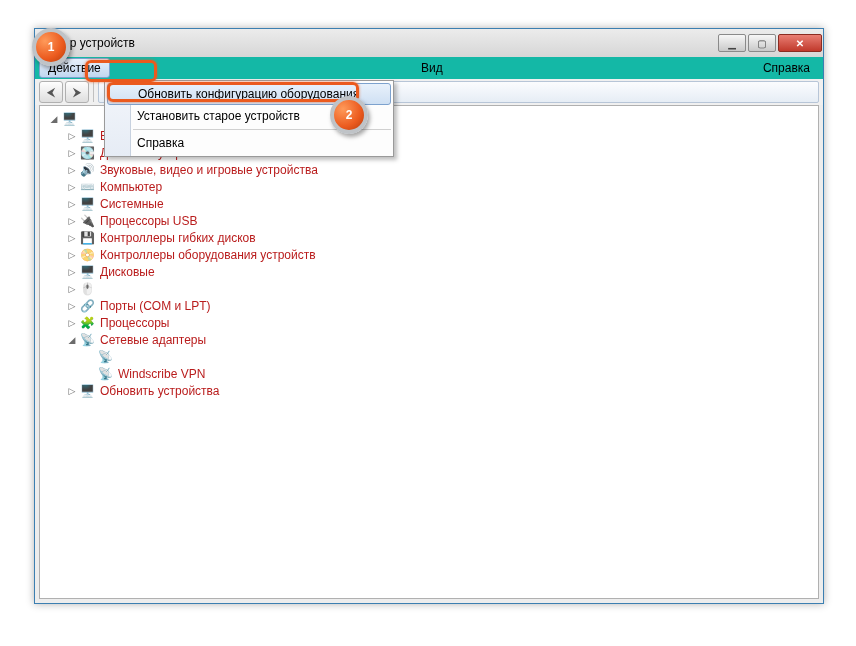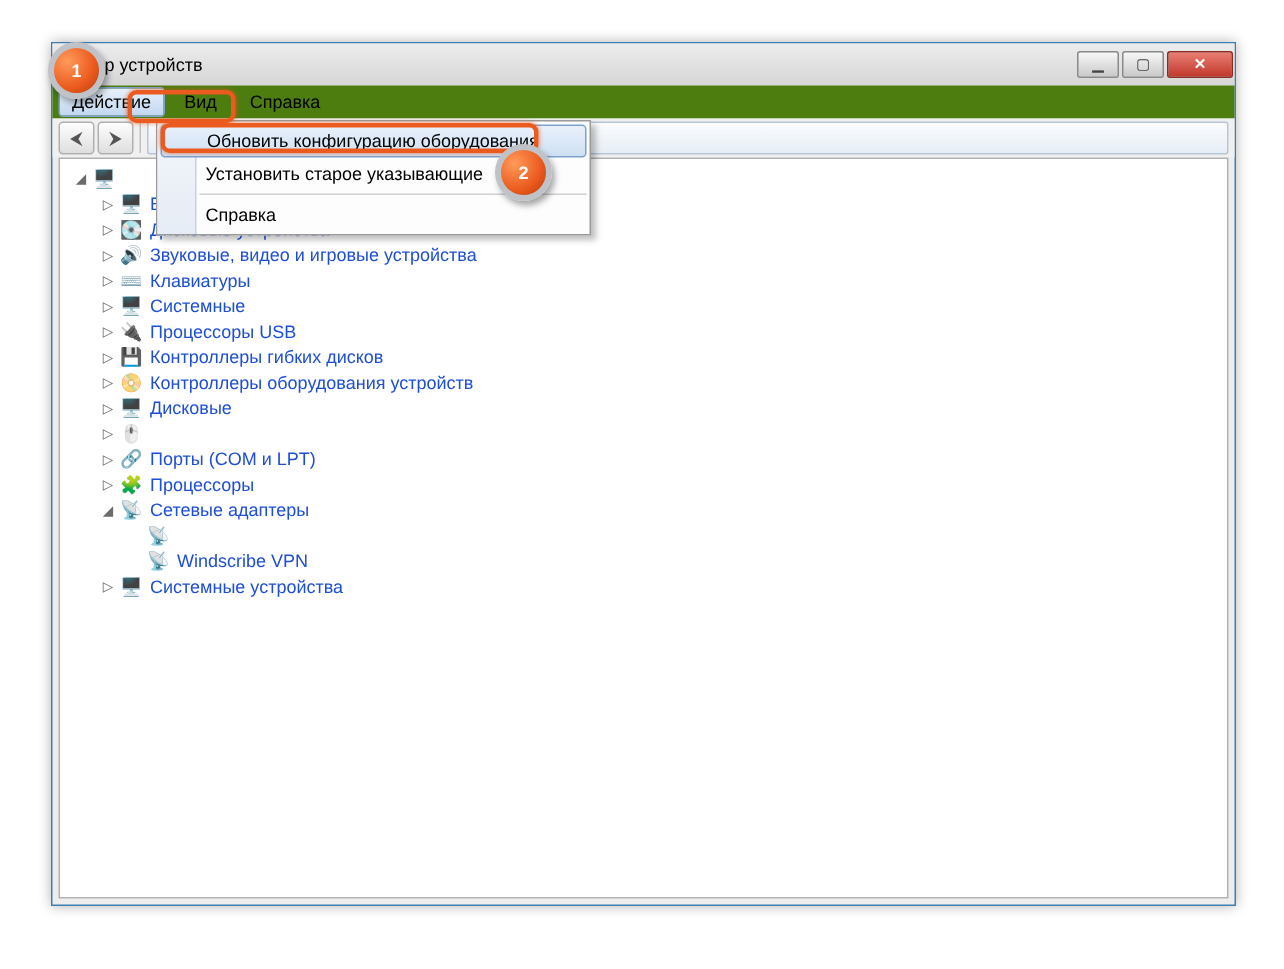--- a/index.html
+++ b/index.html
@@ -29,21 +29,21 @@
     font-size:10px; color:#444;
   }
   .winbtn.close { background: linear-gradient(#e97e73,#c0392b); border-color:#8a2c22; color:#fff; width:44px;}
   .winbtn.close::before{content:"✕";font-weight:bold;}
   .winbtn.min::before{content:"▁";}
   .winbtn.max::before{content:"▢";}
 
   
   .menubar {
     height: 22px; display:flex; align-items:center; gap: 4px;
-    background:#4d7c0f; padding: 0 4px;
+    background:#14b8a6; padding: 0 4px; justify-content: space-between;
   }
   .menuitem {
     padding: 2px 8px; border:1px solid transparent; border-radius:3px;
     cursor:default;
   }
   .menuitem.active {
     background: linear-gradient(#e8f0fb,#c1d7f0);
     border:1px solid #7da2ce;
   }
 
@@ -58,21 +58,21 @@
     flex:1; background:#fff; border:1px solid #b0b0b0; margin:0 4px 4px 4px;
     overflow:auto; position:relative;
   }
   .tree { padding: 4px 0 4px 8px; }
   .row { display:flex; align-items:center; height:17px; white-space:nowrap; }
   .expander { width:12px; text-align:center; color:#6b6b6b; font-size:9px; cursor:default;}
   .indent0 { padding-left: 0px; }
   .indent1 { padding-left: 18px; }
   .indent2 { padding-left: 48px; }
   .ico { width:16px;height:16px;margin:0 4px 0 2px;display:flex;align-items:center;justify-content:center;font-size:12px; }
-  .lbl { color:#1d4ed8; }
+  .lbl { color:#b91c1c; }
 
   
   .dropdown {
     position:absolute; left:104px; top:80px; width:290px;
     background:#fdfdfd; border:1px solid #9a9a9a;
     box-shadow: 3px 3px 4px rgba(0,0,0,.25);
     z-index:50;
   }
   .dd-left { position:absolute;left:0;top:0;bottom:0;width:26px;background:linear-gradient(#f3f6fb,#e6ecf5);border-right:1px solid #c7d1df;}
   .dd-items { position:relative; padding:2px 0;}
@@ -139,21 +139,21 @@
           <span class="lbl">Дисковые устройства</span>
         </div>
       <div class="row indent1">
           <span class="expander">▷</span>
           <span class="ico">🔊</span>
           <span class="lbl">Звуковые, видео и игровые устройства</span>
         </div>
       <div class="row indent1">
           <span class="expander">▷</span>
           <span class="ico">⌨️</span>
-          <span class="lbl">Клавиатуры</span>
+          <span class="lbl">Компьютер</span>
         </div>
       <div class="row indent1">
           <span class="expander">▷</span>
           <span class="ico">🖥️</span>
           <span class="lbl">Системные</span>
         </div>
       <div class="row indent1">
           <span class="expander">▷</span>
           <span class="ico">🔌</span>
           <span class="lbl">Процессоры USB</span>
@@ -197,35 +197,35 @@
           <span class="ico">📡</span>
         </div>
       <div class="row indent2">
           <span class="ico">📡</span>
           <span class="lbl">Windscribe VPN</span>
         </div>
 
       <div class="row indent1">
           <span class="expander">▷</span>
           <span class="ico">🖥️</span>
-          <span class="lbl">Системные устройства</span>
+          <span class="lbl">Обновить устройства</span>
         </div>
 
     </div>
   </div>
 </div>
 
 <div class="dropdown">
   <div class="dd-left"></div>
   <div class="dd-items">
     <div class="dd-item hover">
         <span>Обновить конфигурацию оборудования</span>
       </div>
     <div class="dd-item">
-        <span>Установить старое указывающие</span>
+        <span>Установить старое устройств</span>
       </div>
     <div class="dd-sep"></div>
     <div class="dd-item">
         <span>Справка</span>
       </div>
   </div>
 </div>
 
 <div class="ring" style="left:85px; top:60px; width:72px; height:22px;"></div>
 <div class="ring" style="left:107px; top:82px; width:252px; height:20px;"></div>

